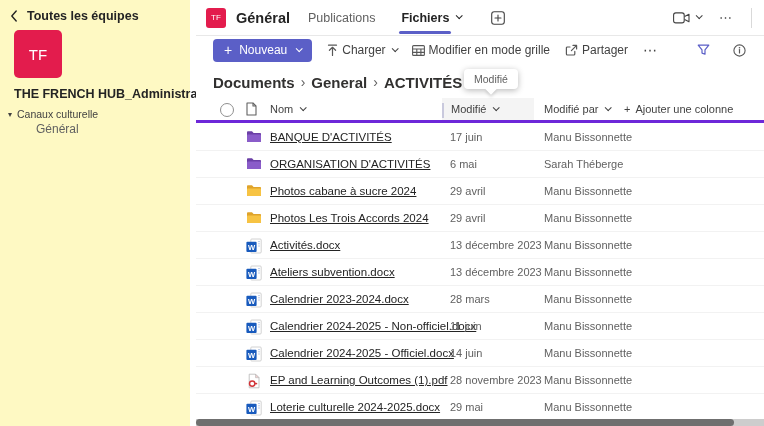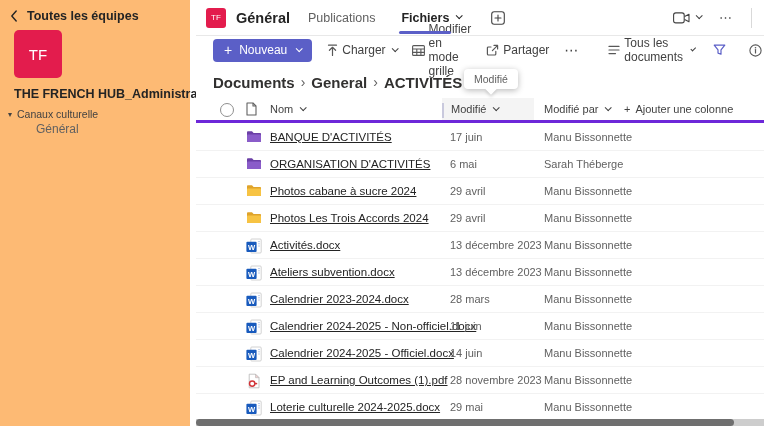--- a/index.html
+++ b/index.html
@@ -1,20 +1,20 @@
 <!DOCTYPE html>
 <html style="--accent: #5b5fc7; --avatar_red: #e31c4d; --folder_purple: #8a5cc9; --folder_purple_dark: #6b3fa6; --folder_yellow: #f7c343; --folder_yellow_dark: #dfa32a; --word_blue: #185abd; --pdf_red: #d13438;"><head>
 <meta charset="utf-8">
 <style>
   * { margin:0; padding:0; box-sizing:border-box; }
   html,body { width:764px; height:426px; background:#fff; font-family:"Liberation Sans", sans-serif; overflow:hidden; }
   .app { position:relative; width:764px; height:426px; background:#fff; }
 
   
-  .sidebar { position:absolute; left:0; top:0; width:190px; height:426px; background:#fdba74; }
+  .sidebar { position:absolute; left:0; top:0; width:190px; height:426px; background:#fef9c3; }
   .back-row { position:absolute; top:9px; left:10px; display:flex; align-items:center; gap:9px;
               font-size:12.5px; font-weight:600; color:#242424; cursor:pointer; }
   .team-avatar { position:absolute; top:30px; left:14px; width:48px; height:48px; border-radius:5px;
                  background:var(--avatar_red); color:#fff; font-size:15px; display:flex; align-items:center; justify-content:center; }
   .team-name-row { position:absolute; top:86px; left:14px; width:168px; display:flex; justify-content:space-between; align-items:center; }
   .team-name { font-size:12.5px; font-weight:700; color:#242424; white-space:nowrap; }
   .more-dots { color:#424242; font-size:13px; letter-spacing:1px; cursor:pointer; }
   .channels-header { position:absolute; top:108px; left:8px; display:flex; align-items:center; gap:5px;
                      font-size:10.5px; color:#424242; cursor:pointer; }
   .tri-down { font-size:8px; color:#424242; }
@@ -168,29 +168,20 @@
         <span>
           <svg width="13" height="12" viewBox="0 0 13 12">
               <path d="M6.4 6.6 L11.6 1.4 M11.6 1.4 h-3.6 M11.6 1.4 v3.6" fill="none" stroke="#585858" stroke-width="1.2" stroke-linecap="round" stroke-linejoin="round"></path>
               <path d="M9.8 7.4 v2.6 a1 1 0 0 1 -1 1 H2.4 a1 1 0 0 1 -1-1 V4 a1 1 0 0 1 1-1 H5" fill="none" stroke="#585858" stroke-width="1.2" stroke-linecap="round"></path>
             </svg>
         </span>
         <span>Partager</span>
       </span>
       <span class="tool-dots">⋯</span>
       <div class="tb-spacer"></div>
-      <span class="tool-item">
-        <span>
-          <svg width="12" height="10" viewBox="0 0 12 10">
-              <path d="M1 1.4 h10 M1 5 h10 M1 8.6 h6.5" stroke="#585858" stroke-width="1.2" stroke-linecap="round"></path>
-            </svg>
-        </span>
-        <span>Tous les documents</span>
-        <span class="chev"></span>
-      </span>
       <span class="icon-btn">
         <svg width="13" height="12" viewBox="0 0 13 12">
             <path d="M1.2 1.2 h10.6 L8 5.9 v4.3 l-3-1.1 V5.9 Z" fill="none" stroke="var(--accent)" stroke-width="1.2" stroke-linejoin="round"></path>
           </svg>
       </span>
       <span class="icon-btn">
         <svg width="13" height="13" viewBox="0 0 13 13">
             <circle cx="6.5" cy="6.5" r="5.6" fill="none" stroke="#585858" stroke-width="1.1"></circle>
             <path d="M6.5 5.6 v3.4" stroke="#585858" stroke-width="1.2" stroke-linecap="round"></path>
             <circle cx="6.5" cy="3.8" r="0.8" fill="#585858"></circle>

